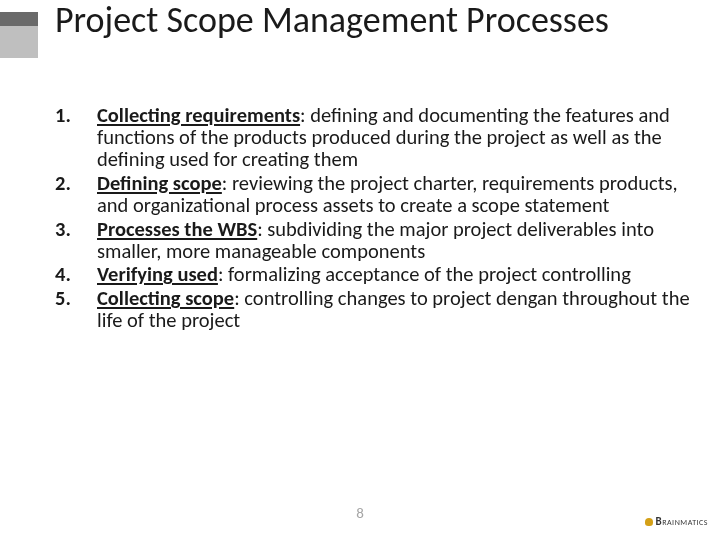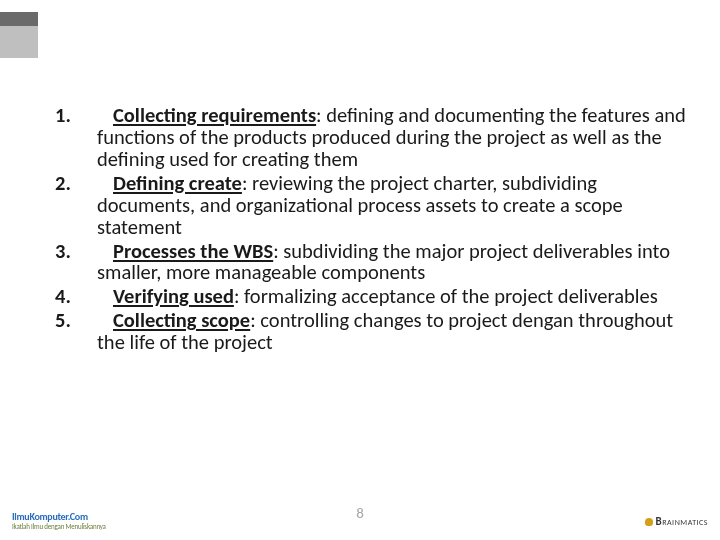--- a/index.html
+++ b/index.html
@@ -65,21 +65,20 @@
     content: counter(item) ".";
     position: absolute;
     left: 0;
     top: 0;
     font-weight: 700;
     font-size: 20.5px;
   }
   .term {
     font-weight: 700;
     text-decoration: underline;
-    margin-left: 16px;
   }
   .page-num {
     position: absolute;
     left: 0;
     right: 0;
     bottom: 18px;
     text-align: center;
     font-size: 15px;
     color: #a6a6a6;
   }
@@ -127,35 +126,32 @@
 </head>
 <body>
 
 <div class="slide">
 
   <div class="accent-bar">
     <div class="dark"></div>
     <div class="light"></div>
   </div>
 
+  <div class="title">Project Scope Management Processes</div>
 
   <div class="content">
     <ol class="processes">
       <li><span class="term">Collecting requirements</span><span>: defining and documenting the features and functions of the products produced during the project as well as the defining used for creating them</span></li>
-      <li><span class="term">Defining create</span><span>: reviewing the project charter, subdividing documents, and organizational process assets to create a scope statement</span></li>
+      <li><span class="term">Defining scope</span><span>: reviewing the project charter, requirements products, and organizational process assets to create a scope statement</span></li>
       <li><span class="term">Processes the WBS</span><span>: subdividing the major project deliverables into smaller, more manageable components</span></li>
-      <li><span class="term">Verifying used</span><span>: formalizing acceptance of the project deliverables</span></li>
+      <li><span class="term">Verifying used</span><span>: formalizing acceptance of the project controlling</span></li>
       <li><span class="term">Collecting scope</span><span>: controlling changes to project dengan throughout the life of the project</span></li>
     </ol>
   </div>
 
   <div class="page-num">8</div>
 
-  <div class="footer-left">
-    <div class="brand-top">IlmuKomputer.Com</div>
-    <div class="brand-bottom">Ikatlah Ilmu dengan Menuliskannya</div>
-  </div>
 
   <div class="footer-right">
     <span class="lamp"></span><span class="brand"><b>B</b><span>rainmatics</span></span>
   </div>
 
 </div>
 
 </body></html>

